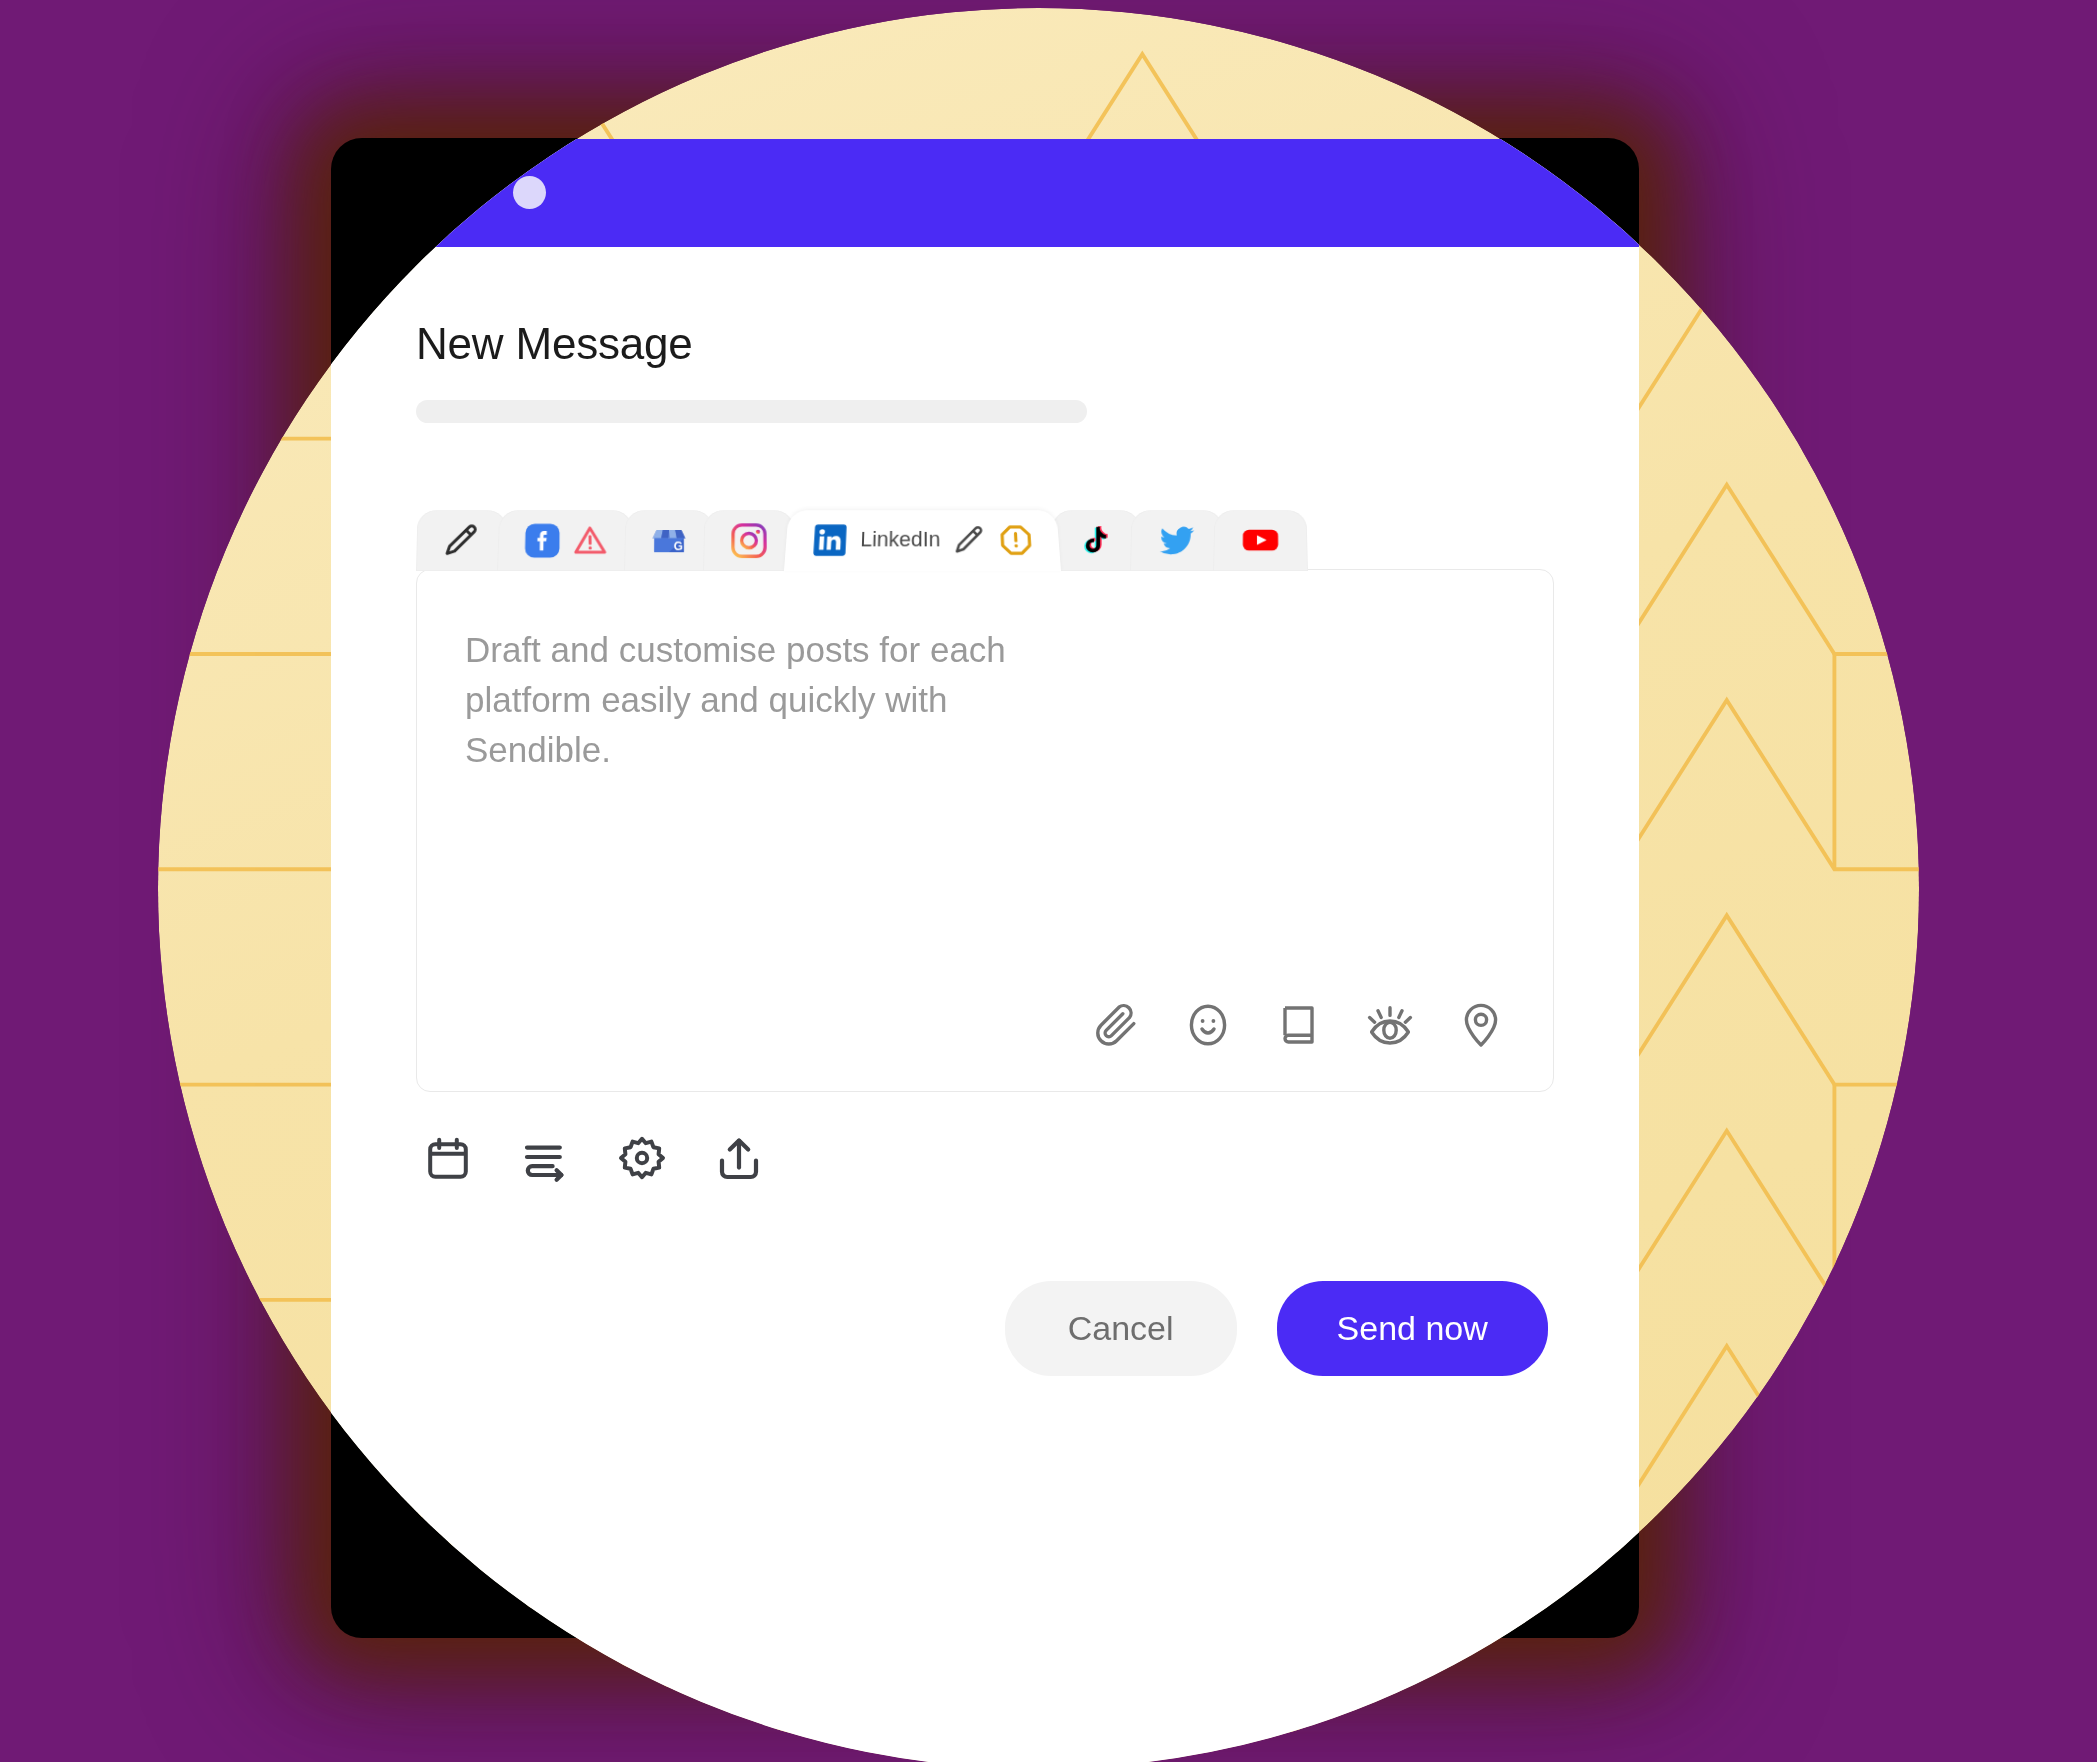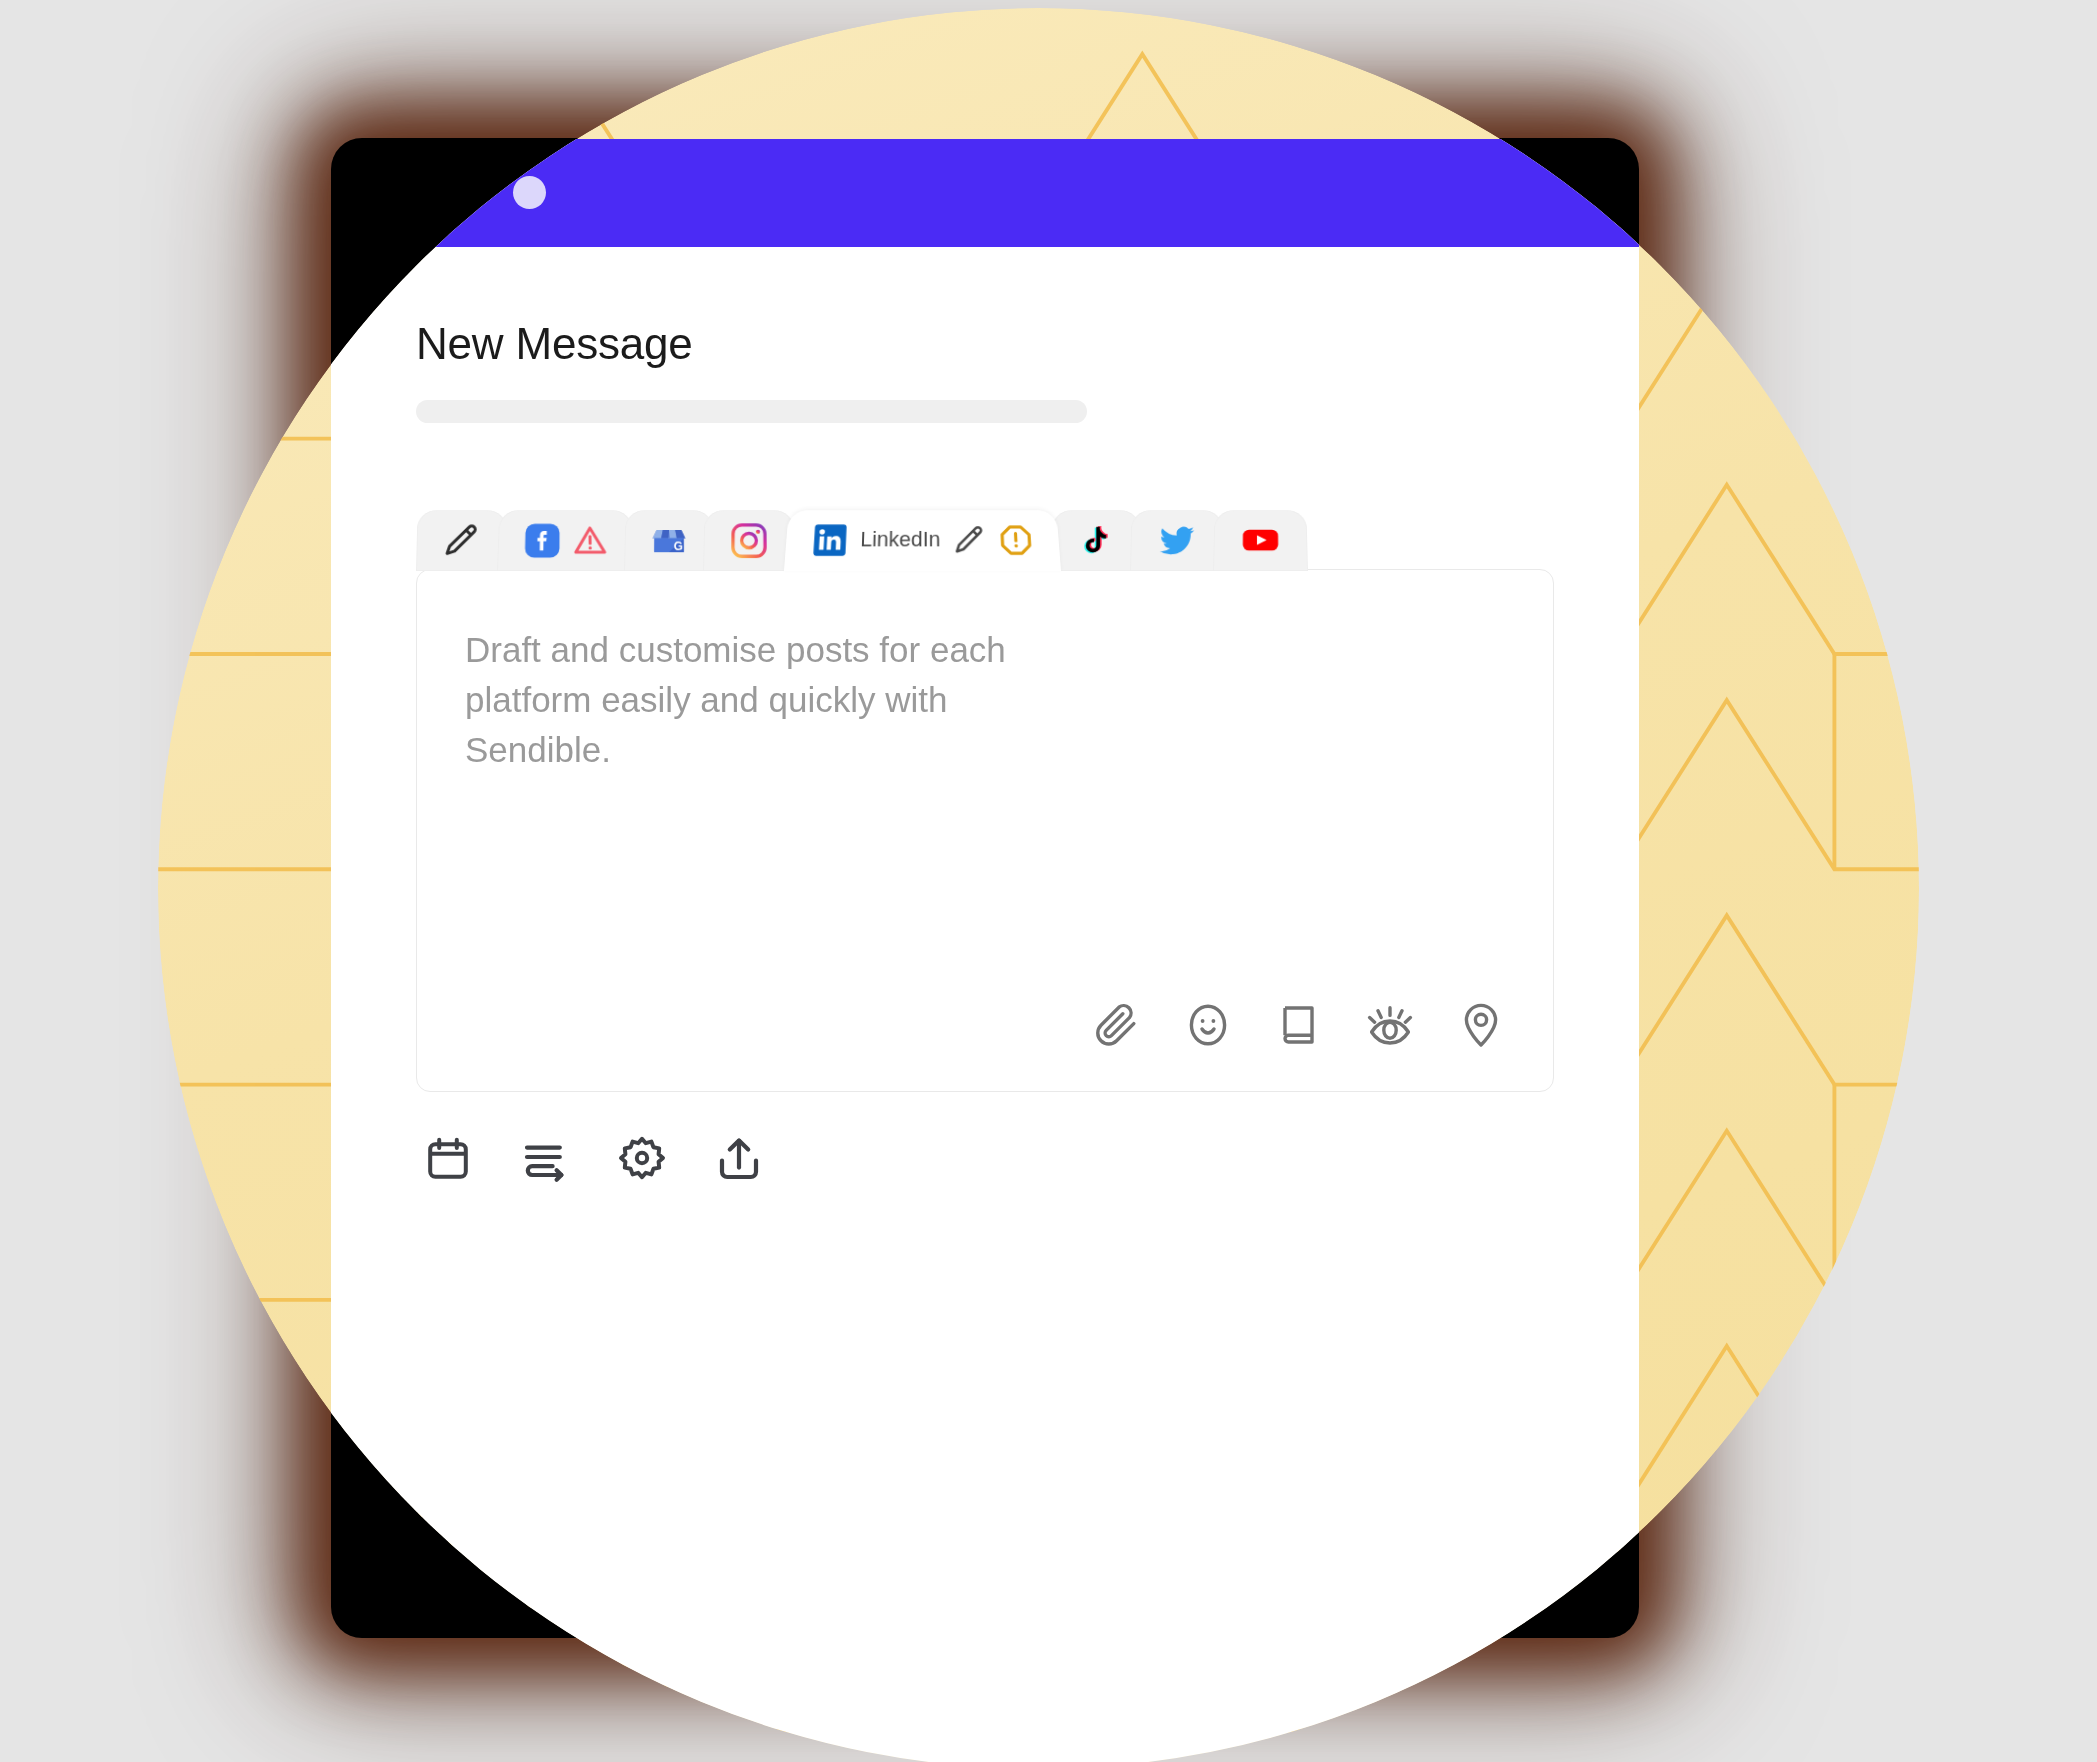--- a/index.html
+++ b/index.html
@@ -9,21 +9,21 @@
     background: #000000;
     font-family: "Liberation Sans", sans-serif;
     overflow: hidden;
   }
 
   
   #stage {
     position: relative;
     width: 2097px;
     height: 1763px;
-    background: #e5e5e5;
+    background: #701a75;
   }
 
   
   
   .circle-clip {
     position: absolute;
     left: 158px;
     top: 7.7px;
     width: 1761px;
     height: 1761px;
@@ -391,19 +391,23 @@
             <circle cx="12" cy="11.5" r="2.6" stroke="#3f4146" stroke-width="2"></circle>
           </svg>
 
           <svg class="action-icon" viewBox="0 0 24 24" fill="none">
             <path d="M12 16.3V2.9" stroke="#3f4146" stroke-width="2.1" stroke-linecap="round"></path>
             <path d="M7.4 7.3L12 2.7l4.6 4.6" stroke="#3f4146" stroke-width="2.1" stroke-linecap="round" stroke-linejoin="round"></path>
             <path d="M3.5 12.8v5.6a2.6 2.6 0 002.6 2.6h11.8a2.6 2.6 0 002.6-2.6v-5.6" stroke="#3f4146" stroke-width="2.1" stroke-linecap="round" stroke-linejoin="round"></path>
           </svg>
         </div>
 
+        <div class="footer-row">
+          <button class="btn btn-cancel">Cancel</button>
+          <button class="btn btn-send">Send now</button>
+        </div>
 
       </div>
     </div>
 
   </div>
 </div>
 
 
 </body></html>

